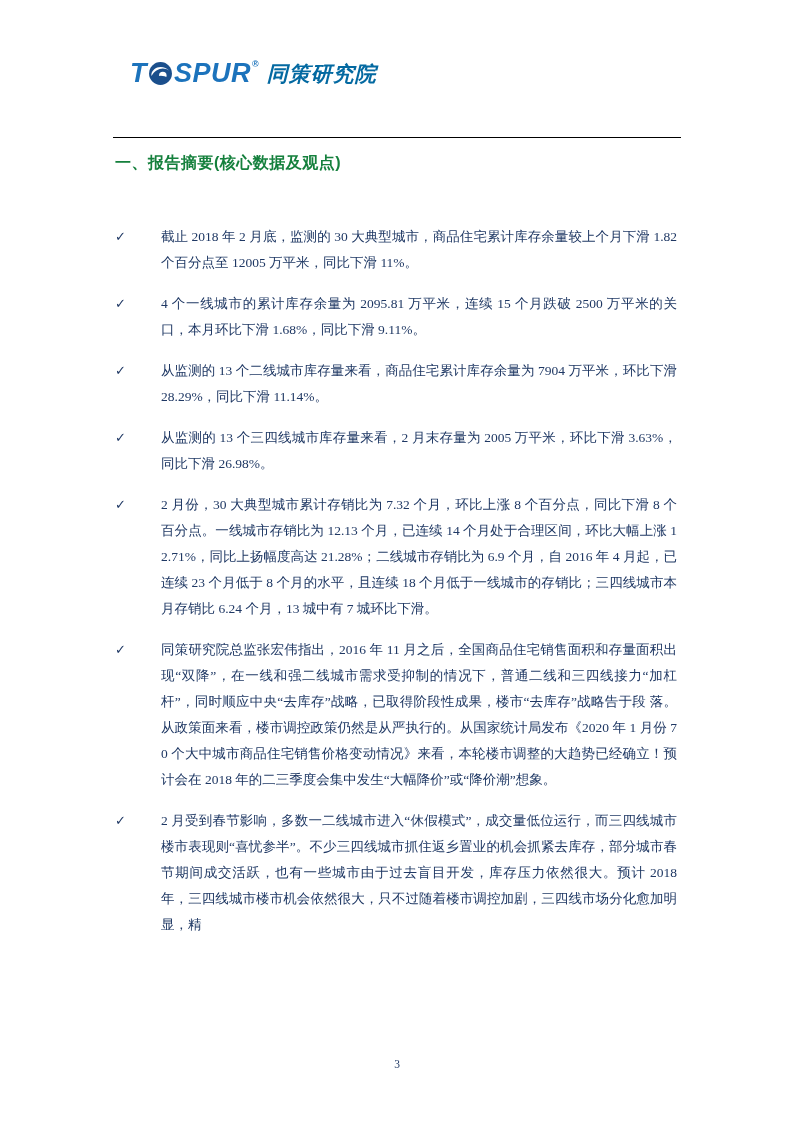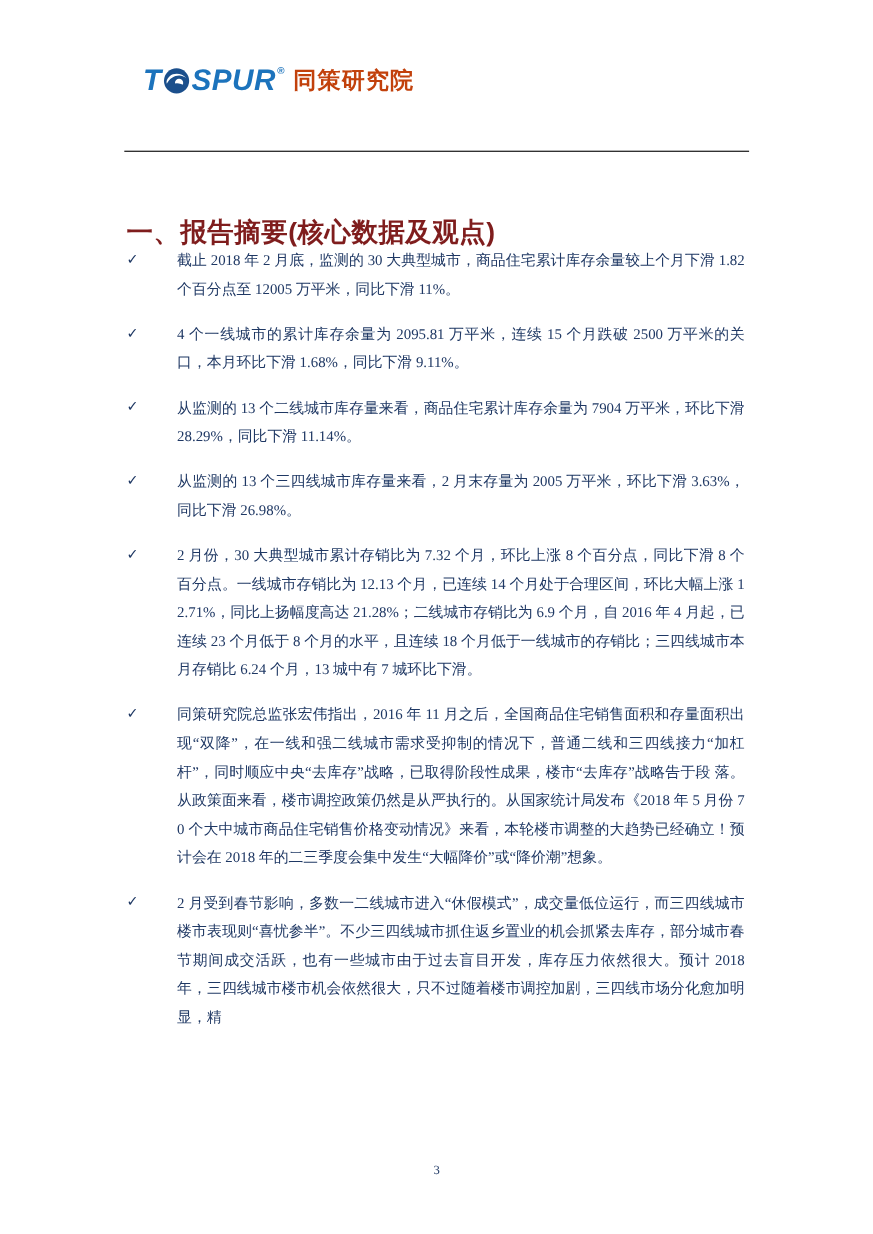--- a/index.html
+++ b/index.html
@@ -26,37 +26,36 @@
   }
   .logo-mark { display: inline-flex; margin: 0 1px; }
   .logo-mark svg { width: 25px; height: 25px; display: block; }
   .logo-reg {
     font-family: "Liberation Sans", sans-serif;
     font-size: 9px; color: #1c73bc; font-weight: bold;
     align-self: flex-start; margin: 0 0 0 1px; line-height: 1;
   }
   .logo-cn {
     font-family: "Liberation Sans", sans-serif;
-    font-weight: bold; font-size: 21px; color: #c2410c;
-    margin-left: 8px; letter-spacing: 1px; line-height: 1;
+    font-weight: bold; font-size: 21px; color: #0369a1;
+    margin-left: 8px; letter-spacing: 1px; line-height: 1; font-style: italic;
   }
 
   
   .rule {
     position: absolute; top: 137px; left: 113px; width: 568px;
     border: none; border-top: 1.5px solid #000000; height: 0;
   }
 
   
   .title {
     position: absolute; top: 153px; left: 115px;
     font-family: "Liberation Sans", sans-serif;
-    font-weight: bold; font-size: 24px; color: #7f1d1d;
+    font-weight: bold; font-size: 16px; color: #15803d;
     letter-spacing: 0.5px;
-    margin-top: 42px;
   }
 
   
   .content { position: absolute; top: 224px; left: 115px; width: 562px; }
   .bullet { display: flex; margin-bottom: 15px; color: #1f3864; }
   .marker {
     flex: none; width: 17px;
     font-family: "DejaVu Sans", sans-serif;
     font-size: 13px; line-height: 26px;
   }
@@ -125,21 +124,21 @@
       <p class="text">从监测的 13 个三四线城市库存量来看，2 月末存量为 2005 万平米，环比下滑 3.63%，同比下滑 26.98%。</p>
     </div>
 
     <div class="bullet">
       <span class="marker">✓</span>
       <p class="text">2 月份，30 大典型城市累计存销比为 7.32 个月，环比上涨 8 个百分点，同比下滑 8 个百分点。一线城市存销比为 12.13 个月，已连续 14 个月处于合理区间，环比大幅上涨 12.71%，同比上扬幅度高达 21.28%；二线城市存销比为 6.9 个月，自 2016 年 4 月起，已连续 23 个月低于 8 个月的水平，且连续 18 个月低于一线城市的存销比；三四线城市本月存销比 6.24 个月，13 城中有 7 城环比下滑。</p>
     </div>
 
     <div class="bullet">
       <span class="marker">✓</span>
-      <p class="text">同策研究院总监张宏伟指出，2016 年 11 月之后，全国商品住宅销售面积和存量面积出现“双降”，在一线和强二线城市需求受抑制的情况下，普通二线和三四线接力“加杠 杆”，同时顺应中央“去库存”战略，已取得阶段性成果，楼市“去库存”战略告于段 落。从政策面来看，楼市调控政策仍然是从严执行的。从国家统计局发布《2018 年 5 月份 70 个大中城市商品住宅销售价格变动情况》来看，本轮楼市调整的大趋势已经确立！预计会在 2018 年的二三季度会集中发生“大幅降价”或“降价潮”想象。</p>
+      <p class="text">同策研究院总监张宏伟指出，2016 年 11 月之后，全国商品住宅销售面积和存量面积出现“双降”，在一线和强二线城市需求受抑制的情况下，普通二线和三四线接力“加杠 杆”，同时顺应中央“去库存”战略，已取得阶段性成果，楼市“去库存”战略告于段 落。从政策面来看，楼市调控政策仍然是从严执行的。从国家统计局发布《2020 年 1 月份 70 个大中城市商品住宅销售价格变动情况》来看，本轮楼市调整的大趋势已经确立！预计会在 2018 年的二三季度会集中发生“大幅降价”或“降价潮”想象。</p>
     </div>
 
     <div class="bullet">
       <span class="marker">✓</span>
       <p class="text">2 月受到春节影响，多数一二线城市进入“休假模式”，成交量低位运行，而三四线城市楼市表现则“喜忧参半”。不少三四线城市抓住返乡置业的机会抓紧去库存，部分城市春节期间成交活跃，也有一些城市由于过去盲目开发，库存压力依然很大。预计 2018 年，三四线城市楼市机会依然很大，只不过随着楼市调控加剧，三四线市场分化愈加明显，精</p>
     </div>
 
   </main>
 
   <footer class="footer">

